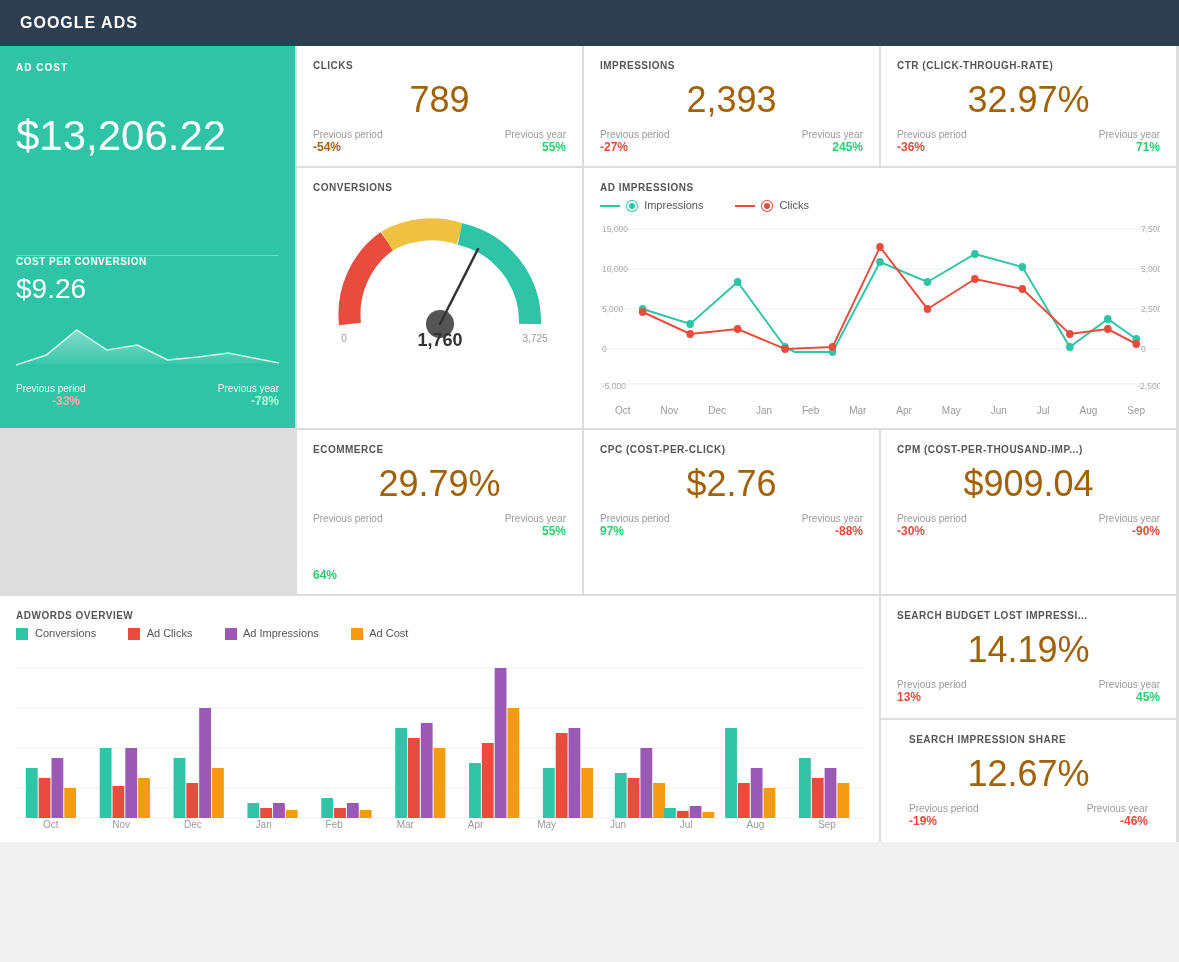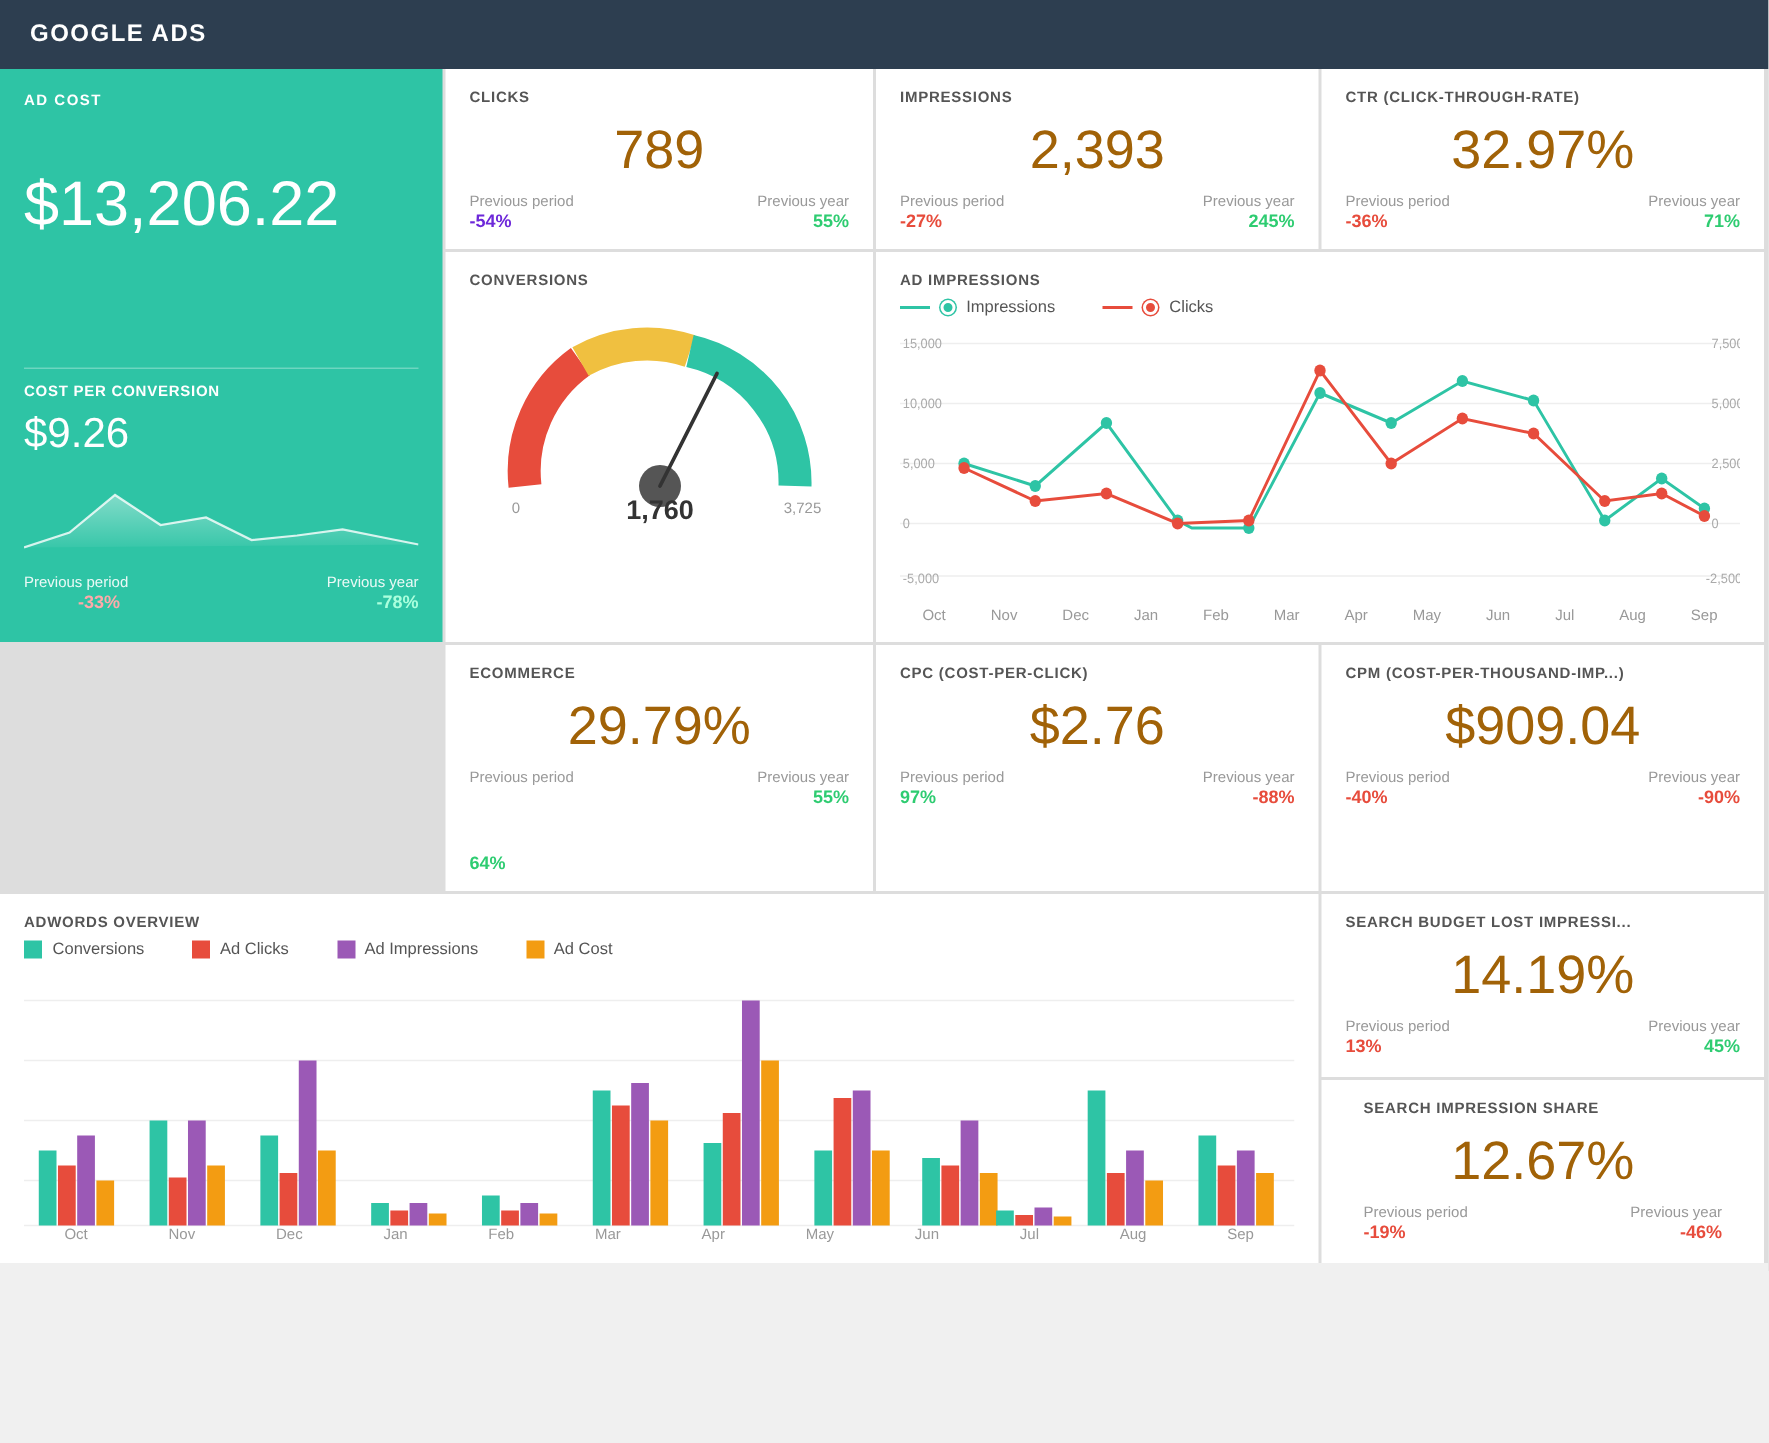--- a/index.html
+++ b/index.html
@@ -54,21 +54,20 @@
       margin-bottom: 40px;
     }
     .ad-cost-value {
       font-size: 42px;
       font-weight: 300;
       margin-bottom: auto;
       line-height: 1.1;
     }
     .cost-per-conversion {
       border-top: 1px solid rgba(255,255,255,0.3);
-      padding-top: 10px;
       margin-top: 10px;
     }
     .cost-per-conv-label {
       font-size: 10px;
       text-transform: uppercase;
       letter-spacing: 0.5px;
       font-weight: 700;
       margin-bottom: 6px;
     }
     .cost-per-conv-value {
@@ -91,21 +90,21 @@
     }
     .prev-label-text {
       font-size: 10px;
       opacity: 0.9;
     }
     .prev-pct {
       font-size: 12px;
       font-weight: 700;
       margin-left: 36px;
     }
-    .neg-dark { color: #6d28d9; }
+    .neg-dark { color: #a16207; }
     .pos { color: #2ecc71; }
 
     
     .metric-card {
       background: white;
       padding: 14px 16px 12px;
     }
     .metric-main-value {
       font-size: 36px;
       font-weight: 300;
@@ -394,21 +393,21 @@
       </div>
     </div>
   </div>
 
   <div class="metric-card" style="grid-column:4;grid-row:3;">
     <div class="card-label">CPM (COST-PER-THOUSAND-IMP...)</div>
     <div class="metric-main-value">$909.04</div>
     <div class="metric-sub-row">
       <div>
         <div class="metric-sub-label">Previous period</div>
-        <div class="metric-sub-pct" style="color:#e74c3c;">-40%</div>
+        <div class="metric-sub-pct" style="color:#e74c3c;">-30%</div>
       </div>
       <div style="text-align:right">
         <div class="metric-sub-label">Previous year</div>
         <div class="metric-sub-pct" style="color:#e74c3c;">-90%</div>
       </div>
     </div>
   </div>
 
   <div class="card" style="grid-column:1/4;grid-row:4;padding:14px 16px;">
     <div class="card-label">ADWORDS OVERVIEW</div>

